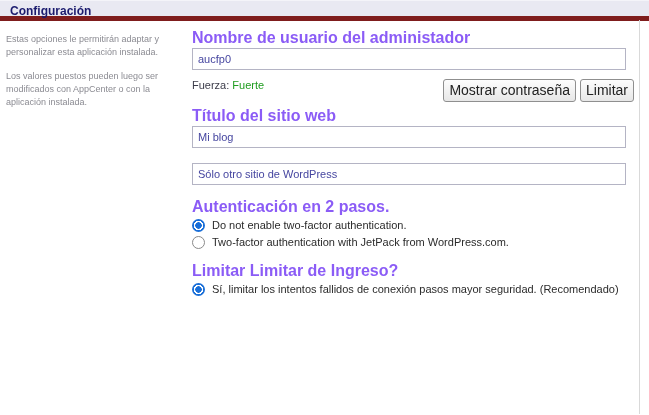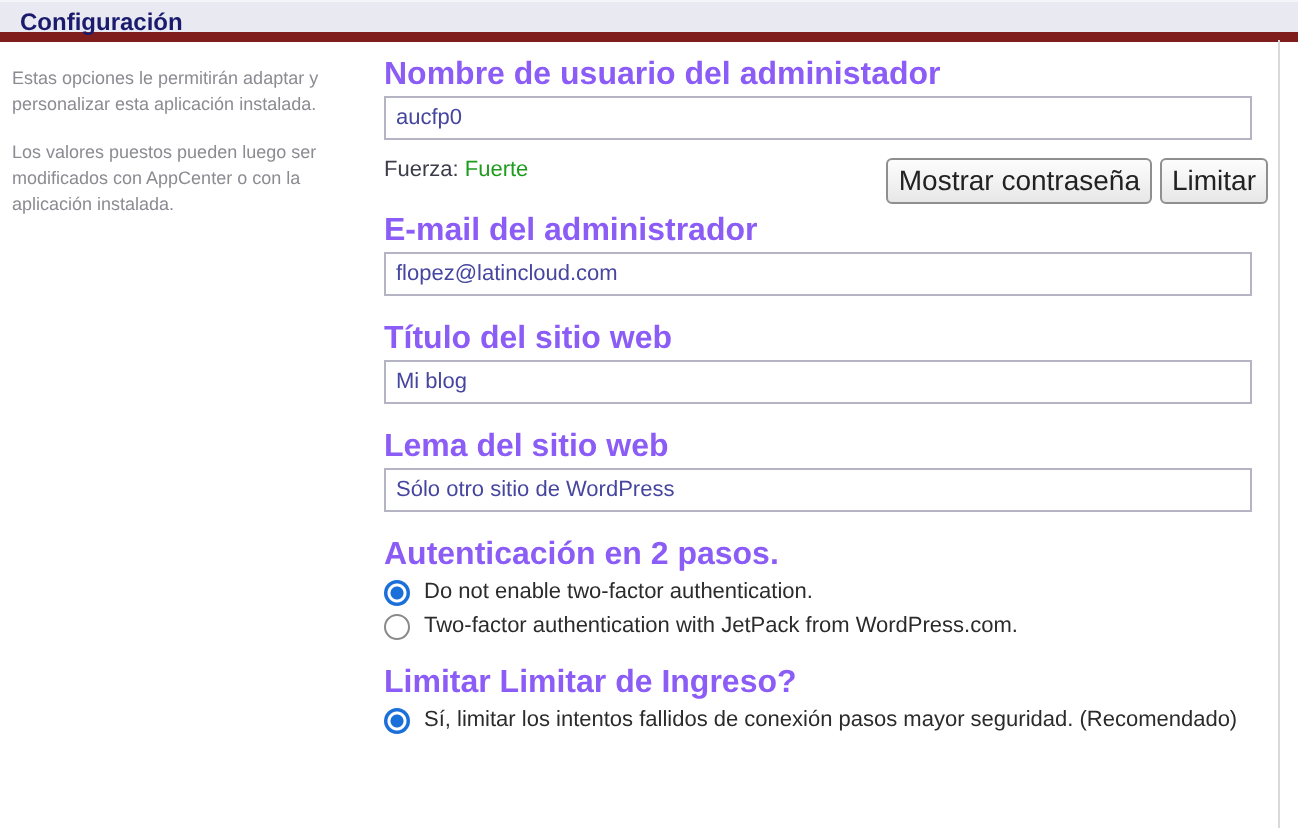--- a/index.html
+++ b/index.html
@@ -108,32 +108,27 @@
         <div class="strength">
           <span>Fuerza:</span>
           <span class="green">Fuerte</span>
         </div>
         <div class="pw-buttons">
           <button class="btn">Mostrar contraseña</button>
           <button class="btn">Limitar</button>
         </div>
       </div>
 
-      <div class="field spaced">
-        <label>E-mail del administrador</label>
-        <input type="text" value="flopez@latincloud.com" style="">
-      </div>
 
       <div class="field spaced">
         <label>Título del sitio web</label>
         <input type="text" value="Mi blog" style="">
       </div>
 
       <div class="field spaced">
-        <label>Lema del sitio web</label>
         <input type="text" value="Sólo otro sitio de WordPress" style="">
       </div>
 
       <div class="group">
         <div class="group-heading">Autenticación en 2 pasos.</div>
         <div class="radio-row">
           <span class="radio selected"></span>
           <span class="radio-label">Do not enable two-factor authentication.</span>
         </div>
         <div class="radio-row">

